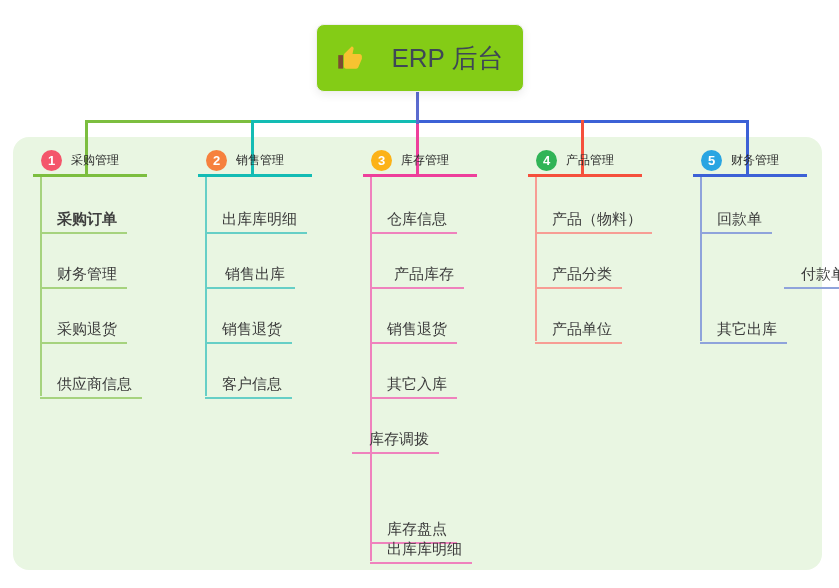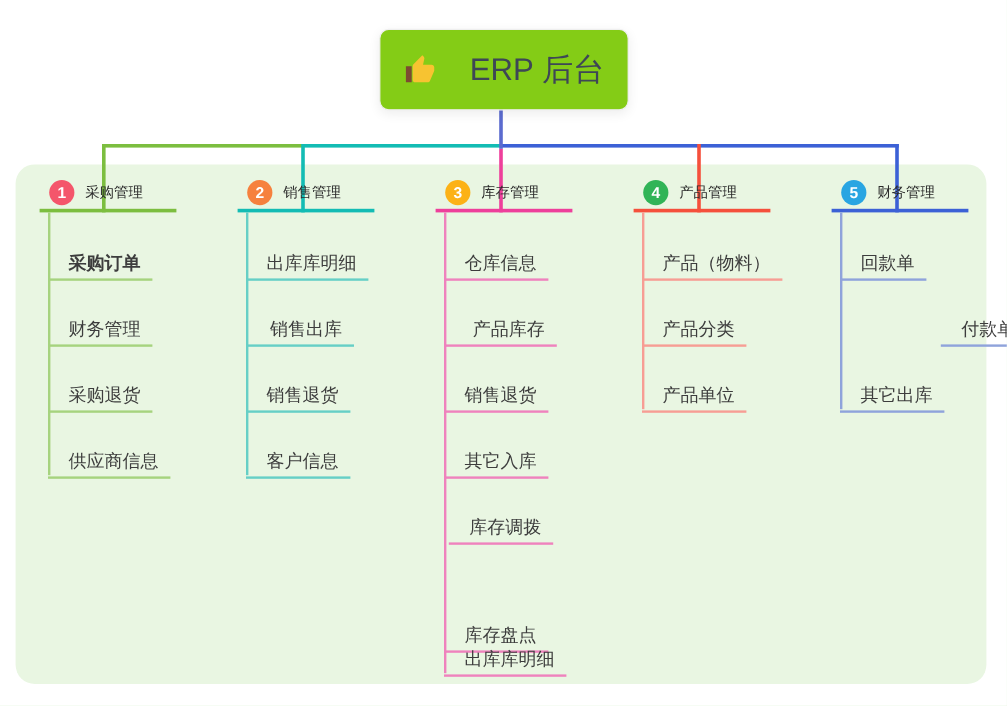--- a/index.html
+++ b/index.html
@@ -90,21 +90,21 @@
       <div class="branch-header" style="left: 363px; top: 147px;">
         <span class="num-circle" style="background: rgb(252, 178, 23);">3</span>
         <span class="branch-label">库存管理</span>
       </div>
       <div class="line" style="left: 363px; top: 174px; width: 114px; height: 3px; background: rgb(238, 63, 155);"></div>
       <div class="line" style="left: 370px; top: 177px; width: 2px; height: 384px; background: rgb(239, 130, 189);"></div>
       <div class="child-item" style="left: 370px; top: 203px; border-bottom: 2px solid rgb(239, 130, 189);">仓库信息</div>
       <div class="child-item" style="left: 370px; top: 258px; border-bottom: 2px solid rgb(239, 130, 189); padding-left: 24px;">产品库存</div>
       <div class="child-item" style="left: 370px; top: 313px; border-bottom: 2px solid rgb(239, 130, 189);">销售退货</div>
       <div class="child-item" style="left: 370px; top: 368px; border-bottom: 2px solid rgb(239, 130, 189);">其它入库</div>
-      <div class="child-item" style="left: 374px; top: 423px; border-bottom: 2px solid rgb(239, 130, 189);">库存调拨</div>
+      <div class="child-item" style="left: 352px; top: 423px; border-bottom: 2px solid rgb(239, 130, 189);">库存调拨</div>
       <div class="child-item" style="left: 370px; top: 478px; border-bottom: 2px solid rgb(239, 130, 189); margin-top: 35px;">库存盘点</div>
       <div class="child-item" style="left: 370px; top: 533px; border-bottom: 2px solid rgb(239, 130, 189);">出库库明细</div>
       <div class="branch-header" style="left: 528px; top: 147px;">
         <span class="num-circle" style="background: rgb(49, 180, 87);">4</span>
         <span class="branch-label">产品管理</span>
       </div>
       <div class="line" style="left: 528px; top: 174px; width: 114px; height: 3px; background: rgb(245, 80, 60);"></div>
       <div class="line" style="left: 535px; top: 177px; width: 2px; height: 164px; background: rgb(247, 157, 148);"></div>
       <div class="child-item" style="left: 535px; top: 203px; border-bottom: 2px solid rgb(247, 157, 148);">产品（物料）</div>
       <div class="child-item" style="left: 535px; top: 258px; border-bottom: 2px solid rgb(247, 157, 148);">产品分类</div>

